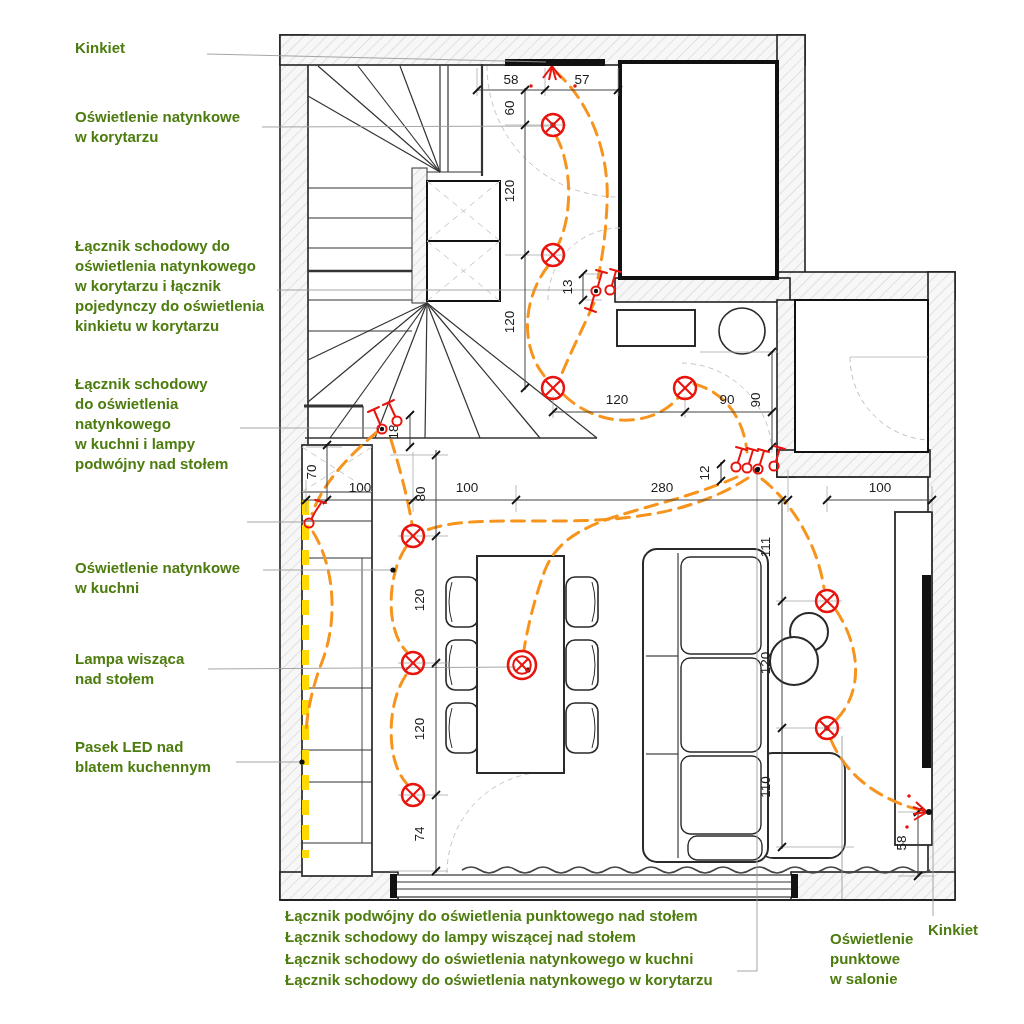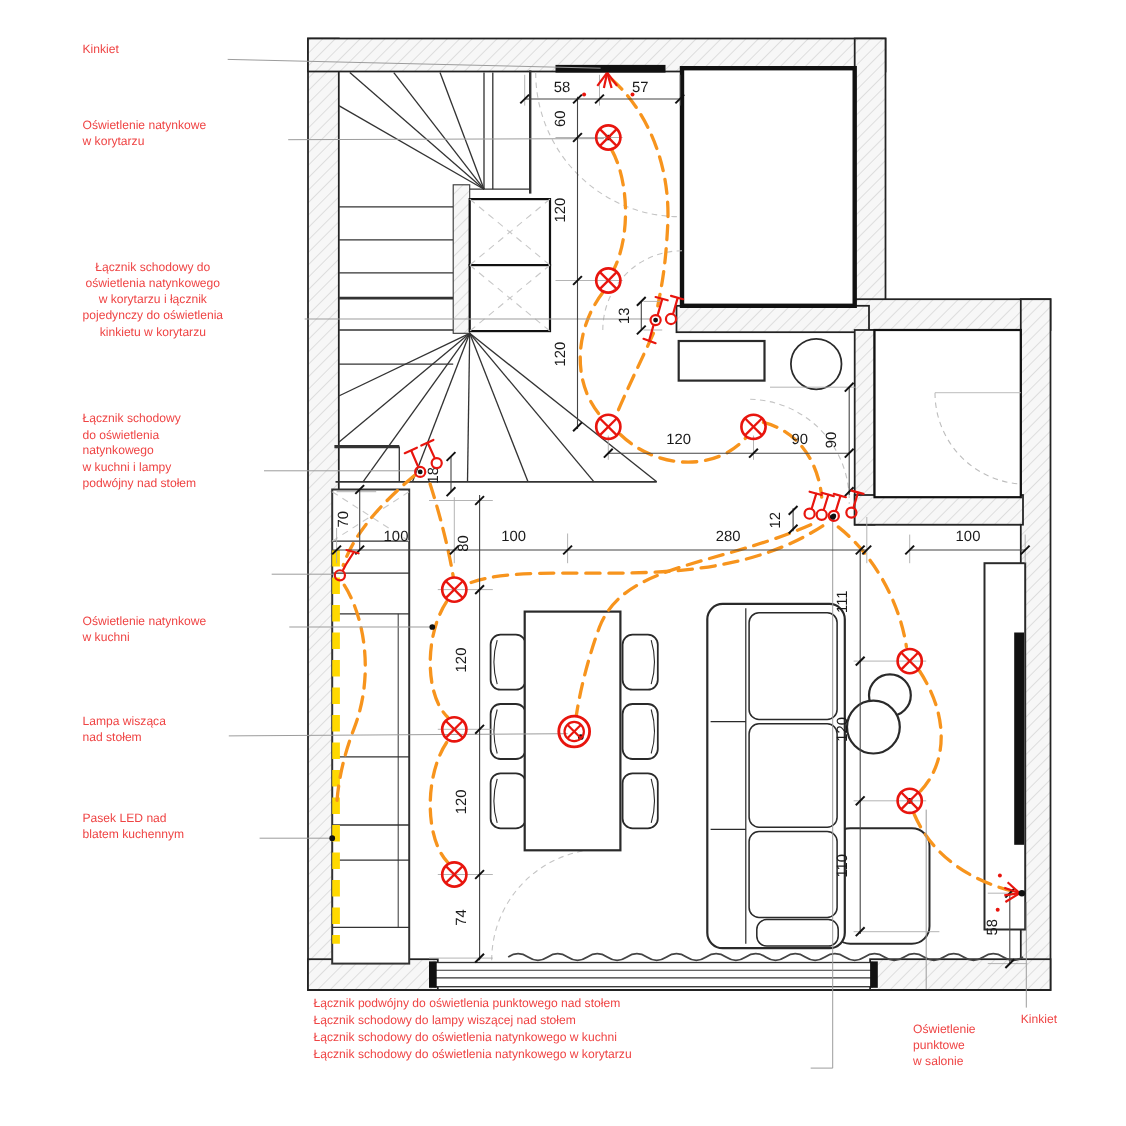--- a/index.html
+++ b/index.html
@@ -1,19 +1,19 @@
 <!DOCTYPE html>
 <html><head>
 <meta charset="utf-8">
 <style>
   html,body{margin:0;padding:0;background:#fff;}
   #canvas{position:relative;width:1024px;height:1024px;background:#ffffff;overflow:hidden;
           font-family:"Liberation Sans",sans-serif;}
   #plan-svg{position:absolute;left:0;top:0;}
-  .lbl{position:absolute;font-size:11px;line-height:1.33;color:#ef4444;white-space:pre-line;}
+  .lbl{position:absolute;font-size:15px;line-height:1.33;color:#4d7c0f;white-space:pre-line;font-weight:bold;}
   .lbl-bottom{line-height:1.42;}
   svg text{font-family:"Liberation Sans",sans-serif;font-size:13.5px;fill:#1a1a1a;}
 </style>
 </head>
 <body>
 
 <div id="canvas">
 
 <svg id="plan-svg" width="1024" height="1024" viewBox="0 0 1024 1024">
   <defs>
@@ -433,21 +433,21 @@
       <circle cx="774" cy="466" r="4.6"></circle>
           <line x1="776" y1="461" x2="780" y2="448"></line>
           <line x1="774" y1="446" x2="785" y2="449"></line>
     </g>
   </g>
 </svg>
 
   <div class="lbl" style="left:75px;top:38px;">Kinkiet</div>
   <div class="lbl" style="left:75px;top:107px;">Oświetlenie natynkowe
 w korytarzu</div>
-  <div class="lbl" style="left:75px;top:236px;text-align:center;">Łącznik schodowy do
+  <div class="lbl" style="left:75px;top:236px;">Łącznik schodowy do
 oświetlenia natynkowego
 w korytarzu i łącznik
 pojedynczy do oświetlenia
 kinkietu w korytarzu</div>
   <div class="lbl" style="left:75px;top:374px;">Łącznik schodowy
 do oświetlenia
 natynkowego
 w kuchni i lampy
 podwójny nad stołem</div>
   <div class="lbl" style="left:75px;top:558px;">Oświetlenie natynkowe

